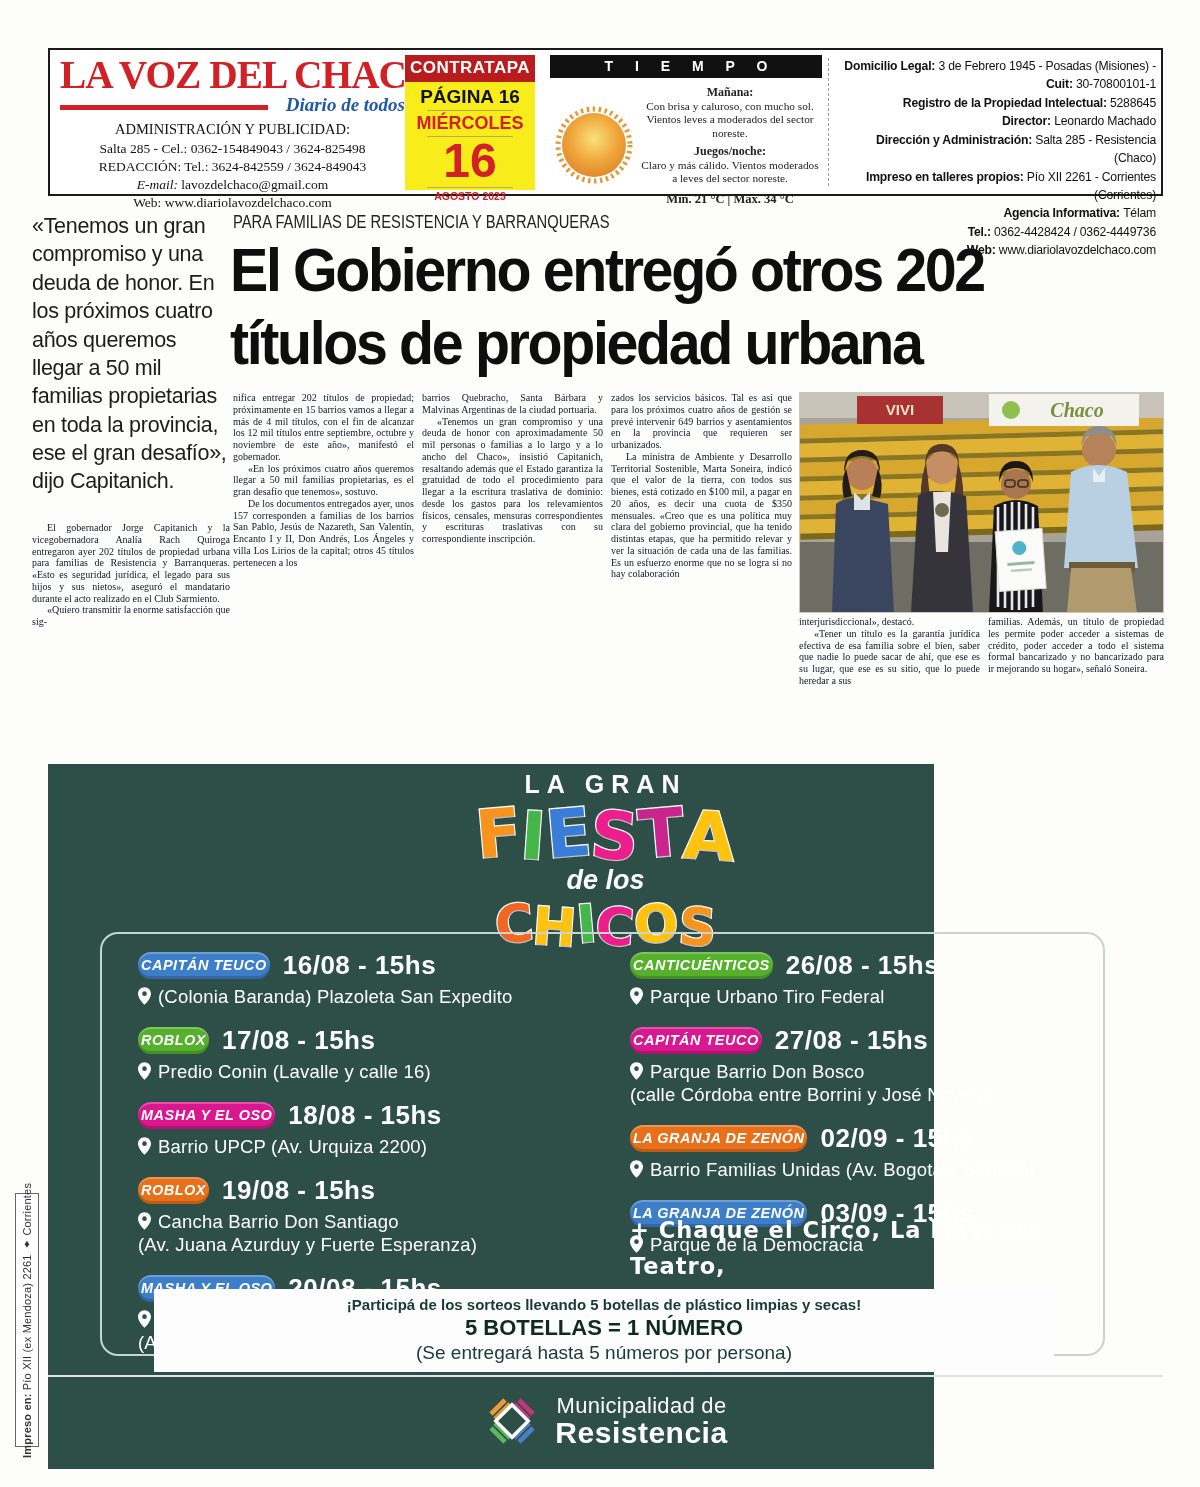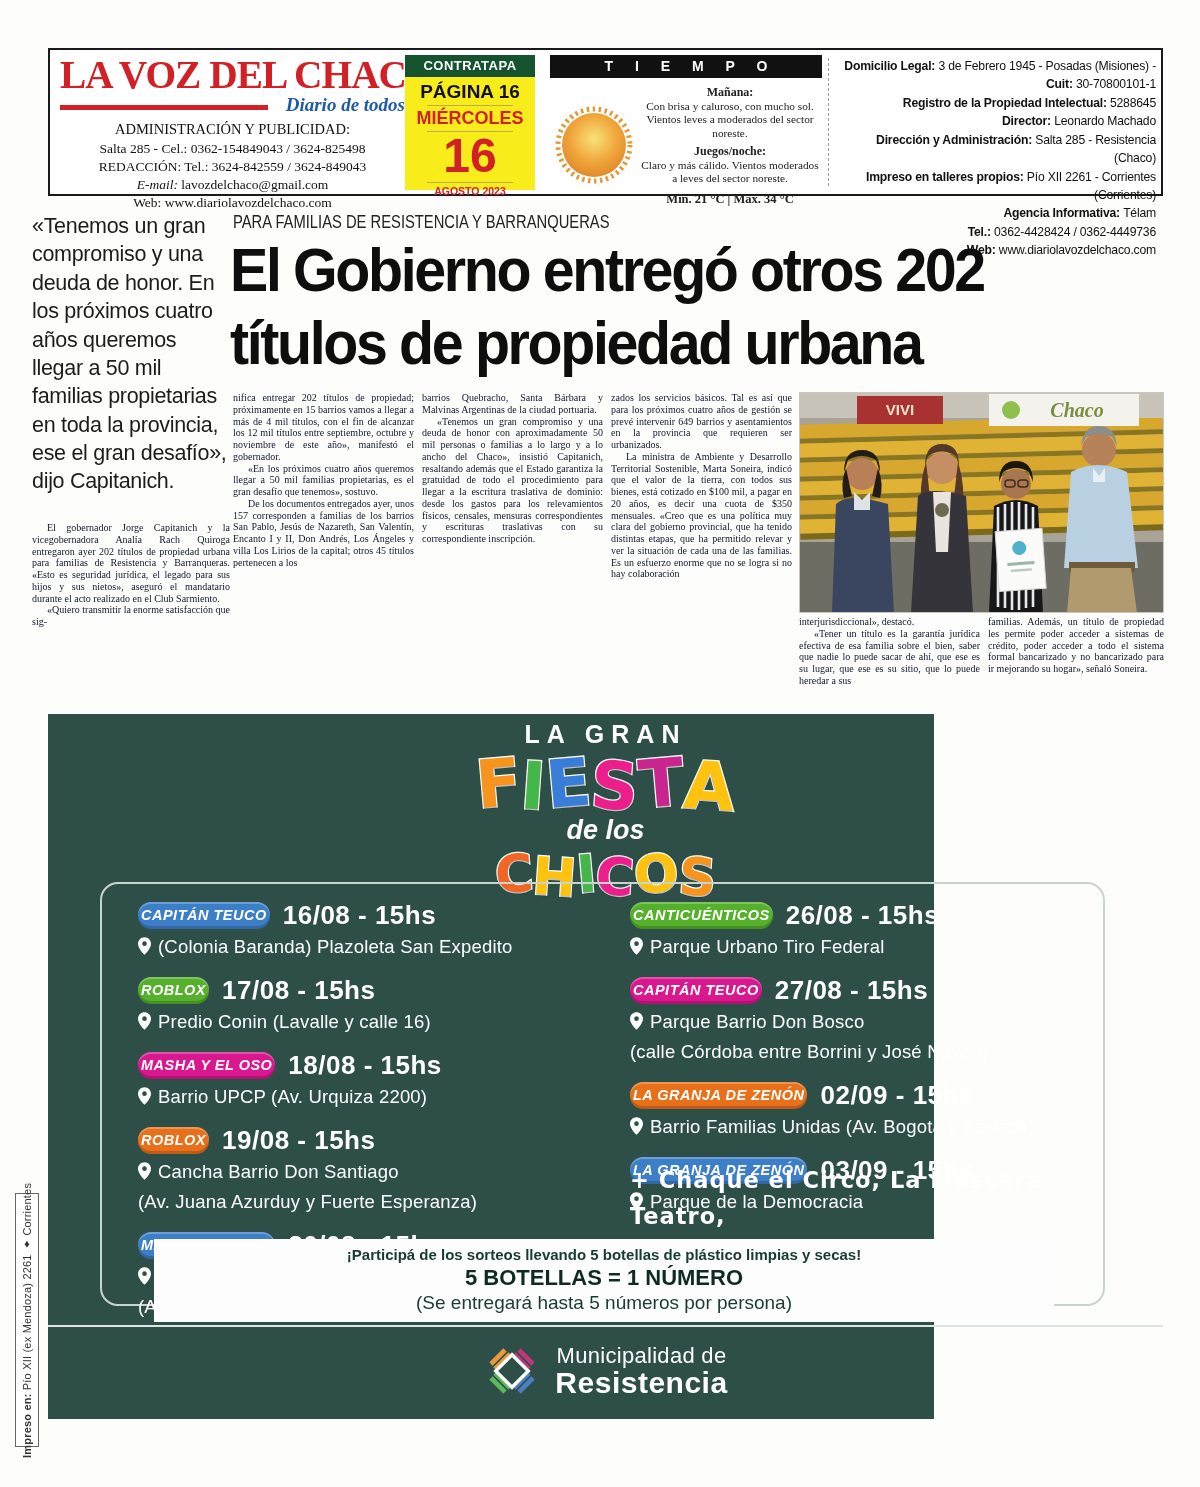--- a/index.html
+++ b/index.html
@@ -19,21 +19,21 @@
     transform:scaleX(.96); transform-origin:left; display:inline-block; line-height:1;
   }
   #logo-rule-row { display:flex; align-items:flex-end; margin-top:0; }
   #logo-rule { flex:1; height:5px; background:#d12026; margin-bottom:4px; }
   #logo-tagline { font-family:"Liberation Serif", serif; font-style:italic; font-weight:bold; color:#1f5aa8; font-size:19px; margin-left:18px; line-height:1; white-space:nowrap; }
   .mast-line { font-family:"Liberation Serif", serif; font-size:13.5px; color:#111; line-height:1.35; }
   .mast-line b { font-weight:normal; }
   #mast-admin-title { font-weight:bold; font-size:14.5px; margin-top:6px; }
 
   #pagebox { left:405px; top:55px; width:130px; height:135px; background:#f8ec1b; }
-  #pagebox-bar { background:#14532d; color:#fff; font-weight:bold; font-size:13px; letter-spacing:.5px; text-align:center; padding:3px 0 4px; }
+  #pagebox-bar { background:#b91c1c; color:#fff; font-weight:bold; font-size:17px; letter-spacing:.5px; text-align:center; padding:3px 0 4px; }
   #pagebox .pb-inner { text-align:center; }
   #pb-page { color:#111; font-weight:bold; font-size:19px; margin-top:4px; }
   #pb-day  { color:#d12026; font-weight:bold; font-size:18px; margin-top:2px; }
   #pb-num  { color:#d12026; font-weight:bold; font-size:48px; line-height:1.0; margin-top:0px; }
   #pb-month{ color:#d12026; font-weight:bold; font-size:10.5px; margin-top:2px; }
   .pb-sep { width:86px; margin:2px auto 0; border-top:1px solid #b9ae4e; }
 
   #weather-block { left:550px; top:55px; width:272px; height:135px; }
   #weather-bar { background:#111; color:#fff; font-weight:bold; font-size:14px; letter-spacing:9px; text-align:center; padding:3px 0 4px; text-indent:9px; }
   #weather-body { display:flex; margin-top:4px; }
@@ -58,21 +58,21 @@
   #headline { left:230px; top:234px; width:940px; color:#0e0e0e; font-weight:bold; }
   #headline .hl { font-size:61px; line-height:1.2; letter-spacing:-2.5px; transform:scaleX(.94); transform-origin:left; white-space:nowrap; }
 
   .artcol { top:392px; width:181px; height:358px; overflow:hidden; }
   #col1 { left:233px; } #col2 { left:422px; } #col3 { left:611px; }
   #col4 { left:799px; top:616px; height:134px; } #col5 { left:988px; top:616px; width:176px; height:134px; }
 
   #article-photo { left:799px; top:392px; width:365px; height:221px; background:#9a9a90; }
 
   
-  #ad { left:48px; top:714px; width:886px; height:705px; background:#2d4f47; }
+  #ad { left:48px; top:764px; width:886px; height:705px; background:#2d4f47; }
   #fiesta-logo { left:0; top:6px; width:1115px; text-align:center; }
   #fiesta-top { color:#fff; font-weight:bold; font-size:25px; letter-spacing:7px; }
   .bubble-row { line-height:1; margin-top:2px; }
   .bubble-row span {
     display:inline-block; font-weight:bold; font-family:"DejaVu Sans", sans-serif;
     -webkit-text-stroke:2.5px #fff; paint-order:stroke;
     text-shadow:0 2px 0 rgba(0,0,0,.25);
   }
   #fiesta-main span { font-size:66px; }
   #fiesta-bottom span { font-size:52px; }
@@ -88,21 +88,21 @@
   .event-top { display:flex; align-items:center; gap:13px; }
   .badge {
     color:#fff; font-weight:bold; font-size:14.5px; letter-spacing:.5px;
     padding:5px 3px 6px; border-radius:13px; white-space:nowrap;
     box-shadow:inset 0 -3px 0 rgba(0,0,0,.18), inset 0 2px 0 rgba(255,255,255,.25);
     font-style:italic;
   }
   .edate { color:#fff; font-weight:bold; font-size:26px; letter-spacing:.5px; }
   .eloc { display:flex; align-items:flex-start; gap:7px; margin-top:5px; color:#fff; font-size:18.5px; letter-spacing:.2px; }
   .eloc svg { margin-top:1px; flex:0 0 13px; }
-  .eloc2 { color:#fff; font-size:18.5px; letter-spacing:.2px; margin-top:8px; }
+  .eloc2 { color:#fff; font-size:18.5px; letter-spacing:.2px; margin-top:1px; }
   #extra-acts { position:absolute; left:528px; top:278px; color:#fff; font-size:22.5px; font-weight:bold; line-height:1.6; letter-spacing:1px; font-family:"DejaVu Sans", sans-serif; }
   #promo-box {
     position:absolute; left:52px; top:355px; width:900px; min-height:68px; background:#fdfdfd;
     text-align:center; padding:7px 10px 8px; color:#173b32;
   }
   #promo-line1 { font-weight:bold; font-size:15px; }
   #promo-line2 { font-weight:bold; font-size:22px; color:#0e2a23; margin-top:2px; }
   #promo-line3 { font-size:19px; margin-top:1px; }
 
   #ad-divider { left:0; top:611px; width:1115px; height:2px; background:#dfe5e2; }

